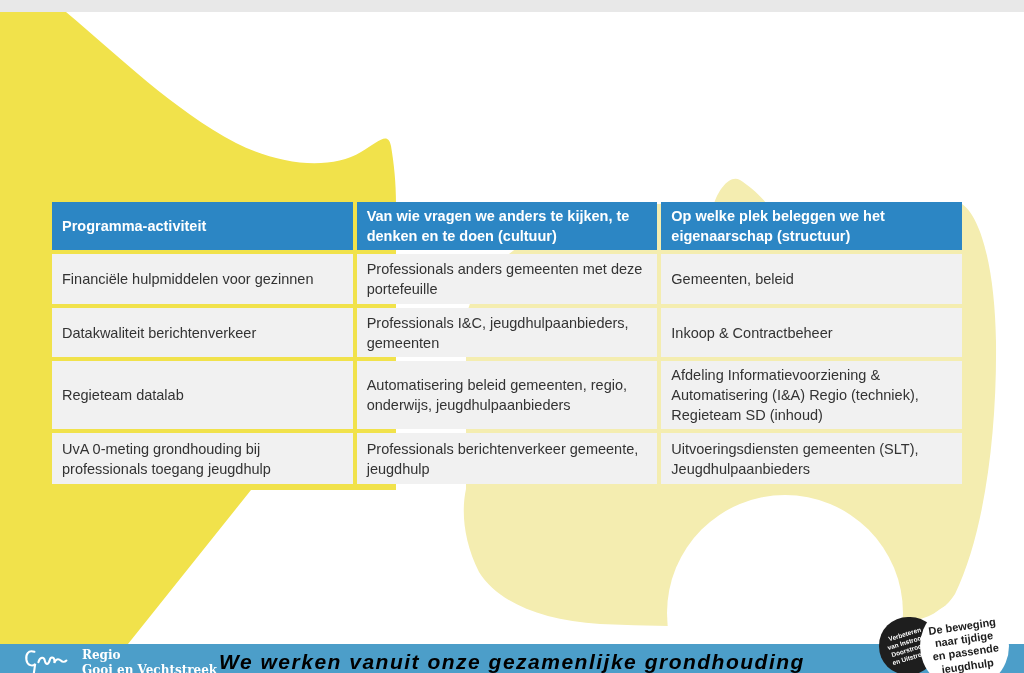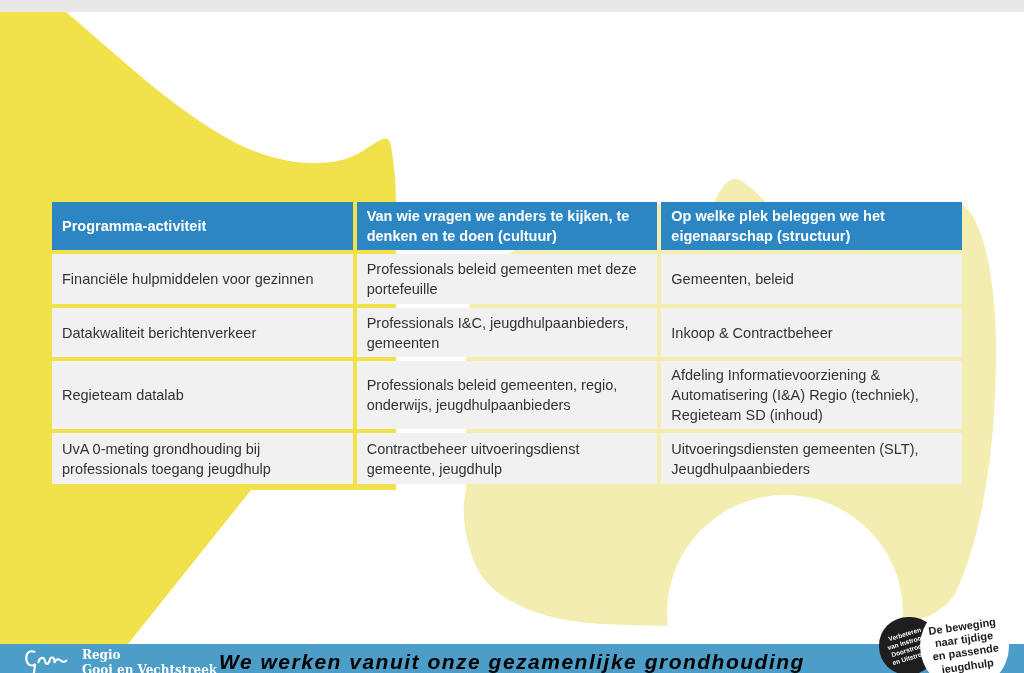--- a/index.html
+++ b/index.html
@@ -112,51 +112,51 @@
         <span>Van wie vragen we anders te kijken, te denken en te doen (cultuur)</span>
       </div>
     <div class="cell hdr">
         <span>Op welke plek beleggen we het eigenaarschap (structuur)</span>
       </div>
 
     <div class="cell">
         <span>Financiële hulpmiddelen voor gezinnen</span>
       </div>
     <div class="cell">
-        <span>Professionals beleid gemeenten met deze portefeuille</span>
+        <span>Professionals anders gemeenten met deze portefeuille</span>
       </div>
     <div class="cell">
         <span>Gemeenten, beleid</span>
       </div>
 
     <div class="cell">
         <span>Datakwaliteit berichtenverkeer</span>
       </div>
     <div class="cell">
         <span>Professionals I&amp;C, jeugdhulpaanbieders, gemeenten</span>
       </div>
     <div class="cell">
         <span>Inkoop &amp; Contractbeheer</span>
       </div>
 
     <div class="cell">
         <span>Regieteam datalab</span>
       </div>
     <div class="cell">
-        <span>Professionals beleid gemeenten, regio, onderwijs, jeugdhulpaanbieders</span>
+        <span>Automatisering beleid gemeenten, regio, onderwijs, jeugdhulpaanbieders</span>
       </div>
     <div class="cell">
         <span>Afdeling Informatievoorziening &amp; Automatisering (I&amp;A) Regio (techniek), Regieteam SD (inhoud)</span>
       </div>
 
     <div class="cell">
         <span>UvA 0-meting grondhouding bij professionals toegang jeugdhulp</span>
       </div>
     <div class="cell">
-        <span>Contractbeheer uitvoeringsdienst gemeente, jeugdhulp</span>
+        <span>Professionals berichtenverkeer gemeente, jeugdhulp</span>
       </div>
     <div class="cell">
         <span>Uitvoeringsdiensten gemeenten (SLT), Jeugdhulpaanbieders</span>
       </div>
   </div>
 
   <div class="footer">
     <div class="logo">
       <svg class="logo-mark" width="48" height="34" viewBox="0 0 60 42" xmlns="http://www.w3.org/2000/svg">
         <path d="M13,7 C5,4 2,11 3,17 C4,24 11,26 14,22 L12,36" stroke="#ffffff" stroke-width="2.6" fill="none" stroke-linecap="round"></path>

